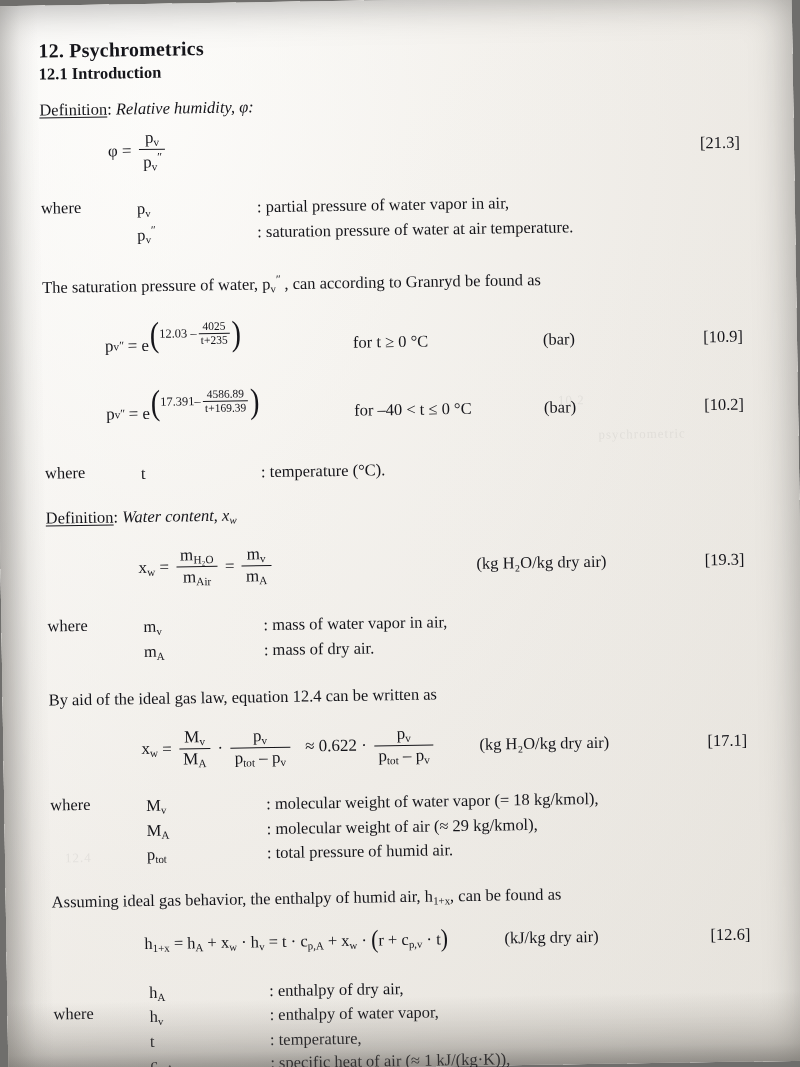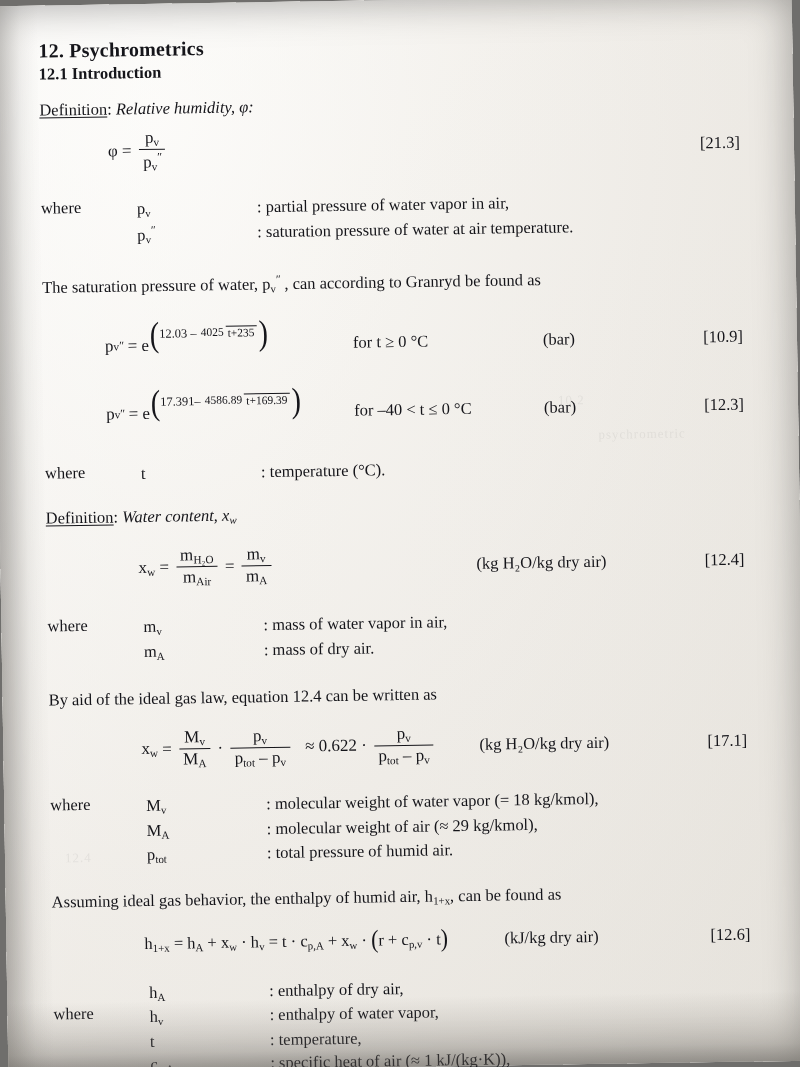--- a/index.html
+++ b/index.html
@@ -160,21 +160,21 @@
     font-size: 28px;
     line-height: 0.7;
     font-family: "Liberation Serif", serif;
     transform: scaleY(1.25);
     display: inline-block;
     position: relative;
     top: 0px;
   }
   .smallfrac {
     display: inline-flex;
-    flex-direction: row;
+    flex-direction: column;
     text-align: center;
     margin: 0 2px;
     font-size: 11.5px;
   }
   .smallfrac .num { line-height: 1.1; padding: 0 2px; }
   .smallfrac .den { border-top: 1px solid #15151a; line-height: 1.15; padding: 0 2px; }
 
   .wherelist {
     position: relative;
     font-size: 16.5px;
@@ -290,21 +290,21 @@
             <span class="smallfrac">
               <span class="num">4586.89</span>
               <span class="den">t+169.39</span>
             </span>
             <span class="paren">)</span>
           </span>
         </span>
       </div>
       <div class="eqcond" style="left:310px;">for –40 &lt; t ≤ 0 °C</div>
       <div class="equnit" style="left:500px;">(bar)</div>
-      <div class="eqnum">[12.3]</div>
+      <div class="eqnum">[10.2]</div>
     </div>
 
     <div class="wherelist" style="margin-top:26px;">
       <span class="wherelabel">where</span>
       <div class="wheritems">
         <div class="wrow">
           <span class="wsym"><span>t</span></span>
           <span class="wdesc">: temperature (°C).</span>
         </div>
       </div>
@@ -322,21 +322,21 @@
           <span class="num"><span>m</span><sub>H₂O</sub></span>
           <span class="den"><span>m</span><sub>Air</sub></span>
         </span>
         <span>=</span>
         <span class="frac">
           <span class="num"><span>m</span><sub>v</sub></span>
           <span class="den"><span>m</span><sub>A</sub></span>
         </span>
       </div>
       <div class="equnit" style="left:430px;">(kg H₂O/kg dry air)</div>
-      <div class="eqnum tight">[12.4]</div>
+      <div class="eqnum tight">[19.3]</div>
     </div>
 
     <div class="wherelist" style="margin-top:22px;">
       <span class="wherelabel">where</span>
       <div class="wheritems">
         <div class="wrow">
           <span class="wsym"><span>m</span><sub>v</sub></span>
           <span class="wdesc">: mass of water vapor in air,</span>
         </div>
         <div class="wrow">

